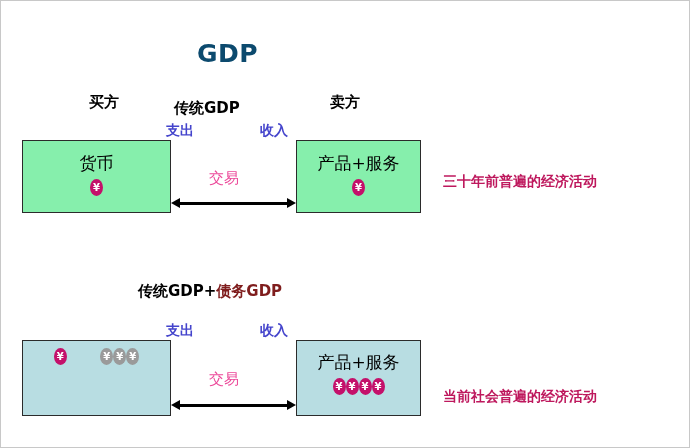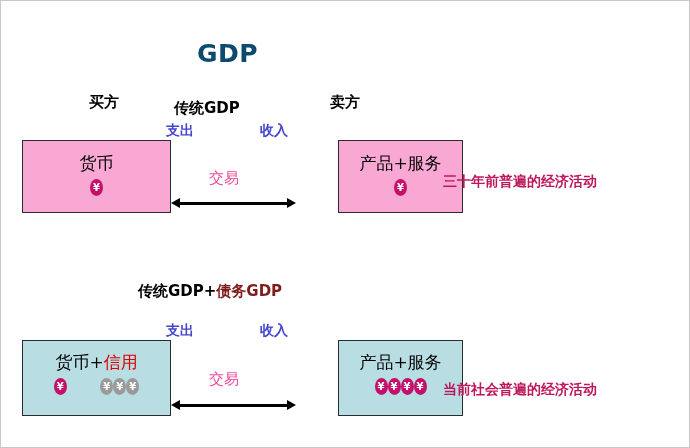--- a/index.html
+++ b/index.html
@@ -80,30 +80,30 @@
   .flow-out-1 { left: 165px; top: 29px; }
   .flow-in-1  { left: 259px; top: 29px; }
   .flow-out-2 { left: 165px; top: 38px; }
   .flow-in-2  { left: 259px; top: 38px; }
 
   
   .entity-box {
     position: absolute;
     box-sizing: border-box;
     border: 1px solid #2b2b2b;
-    background: #f9a8d4;
+    background: #86efac;
     display: flex;
     flex-direction: column;
     align-items: center;
     justify-content: flex-start;
   }
   .box-r1 { top: 47px; height: 73px; }
   .box-r2 { top: 56px; height: 76px; background: #b8dde2; }
   .box-left  { left: 21px; width: 149px; }
-  .box-right { left: 295px; width: 125px; margin-left: 42px; }
+  .box-right { left: 295px; width: 125px; }
   .box-r2.box-left  { left: 21px; width: 149px; }
   .box-r2.box-right { left: 295px; width: 125px; }
 
   .box-text {
     margin-top: 14px;
     font-size: 17px;
     color: #000000;
     font-family: "DejaVu Serif", "Liberation Serif", serif;
     white-space: nowrap;
     line-height: 1;
@@ -182,21 +182,21 @@
   
   .side-note {
     position: absolute;
     font-size: 14px;
     color: #be185d;
     font-family: "DejaVu Serif", "Liberation Serif", serif;
     font-weight: bold;
     white-space: nowrap;
   }
   .note-1 { left: 442px; top: 80px; }
-  .note-2 { left: 442px; top: 97px; }
+  .note-2 { left: 442px; top: 104px; }
 </style>
 </head>
 <body>
 
 <div id="page">
 
   <div class="main-title">GDP</div>
 
   <div class="section section-1">
 
@@ -243,23 +243,20 @@
   <div class="section section-2">
 
     <div class="section-heading heading-2">
       <span>传统GDP+</span><span class="heading-red">债务GDP</span>
     </div>
 
     <div class="flow-label flow-out-2">支出</div>
     <div class="flow-label flow-in-2">收入</div>
 
     <div class="entity-box box-r2 box-left">
-      <div class="box-text">
-        <span>货币+</span><span class="text-red">信用</span>
-      </div>
       <div class="coin-row spread">
         <div class="coin-group">
           <div class="coin">¥</div>
         </div>
         <div class="coin-group">
           <div class="coin gray">¥</div>
           <div class="coin gray">¥</div>
           <div class="coin gray">¥</div>
         </div>
       </div>

